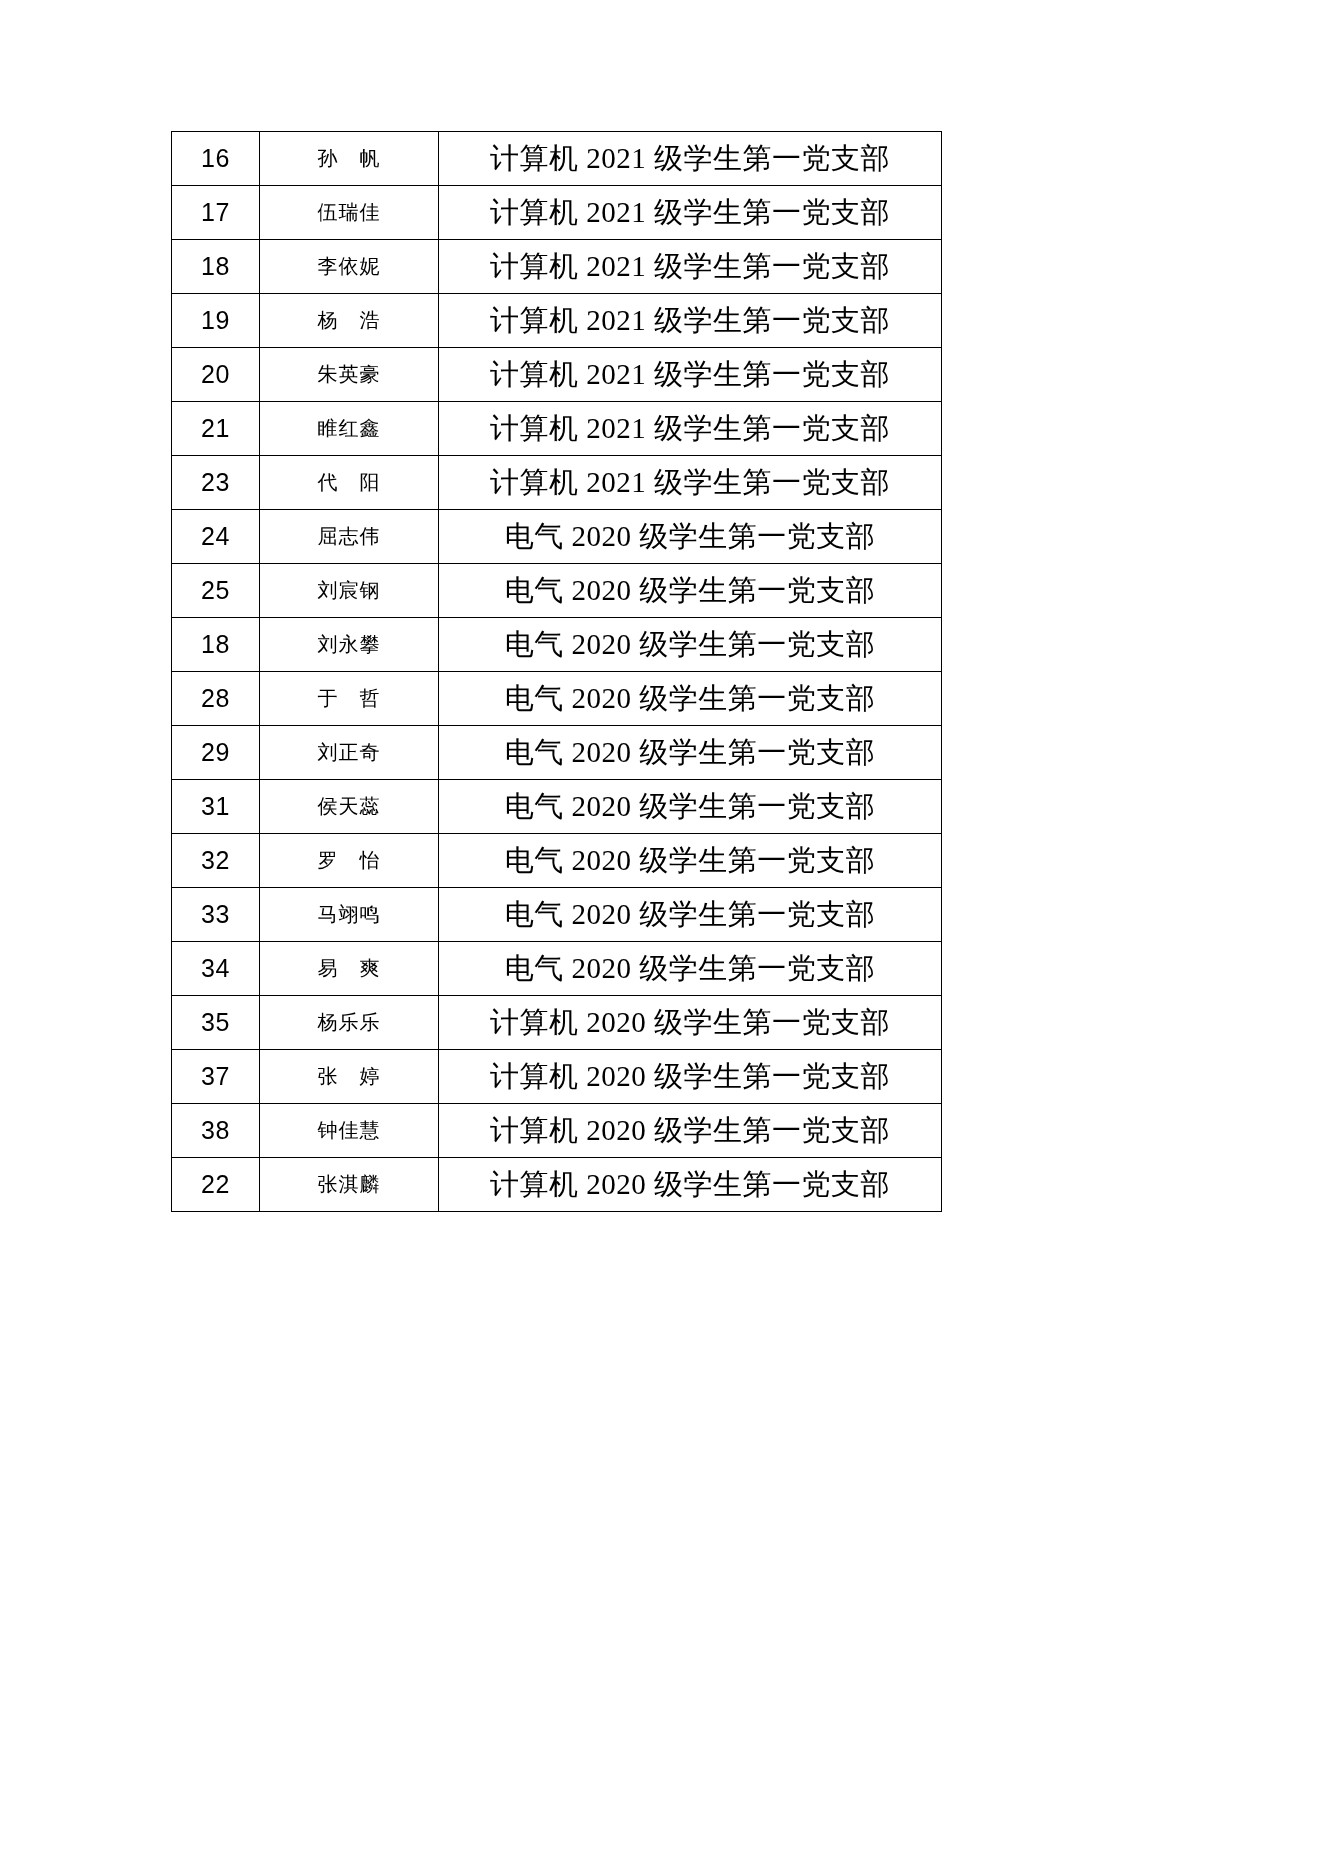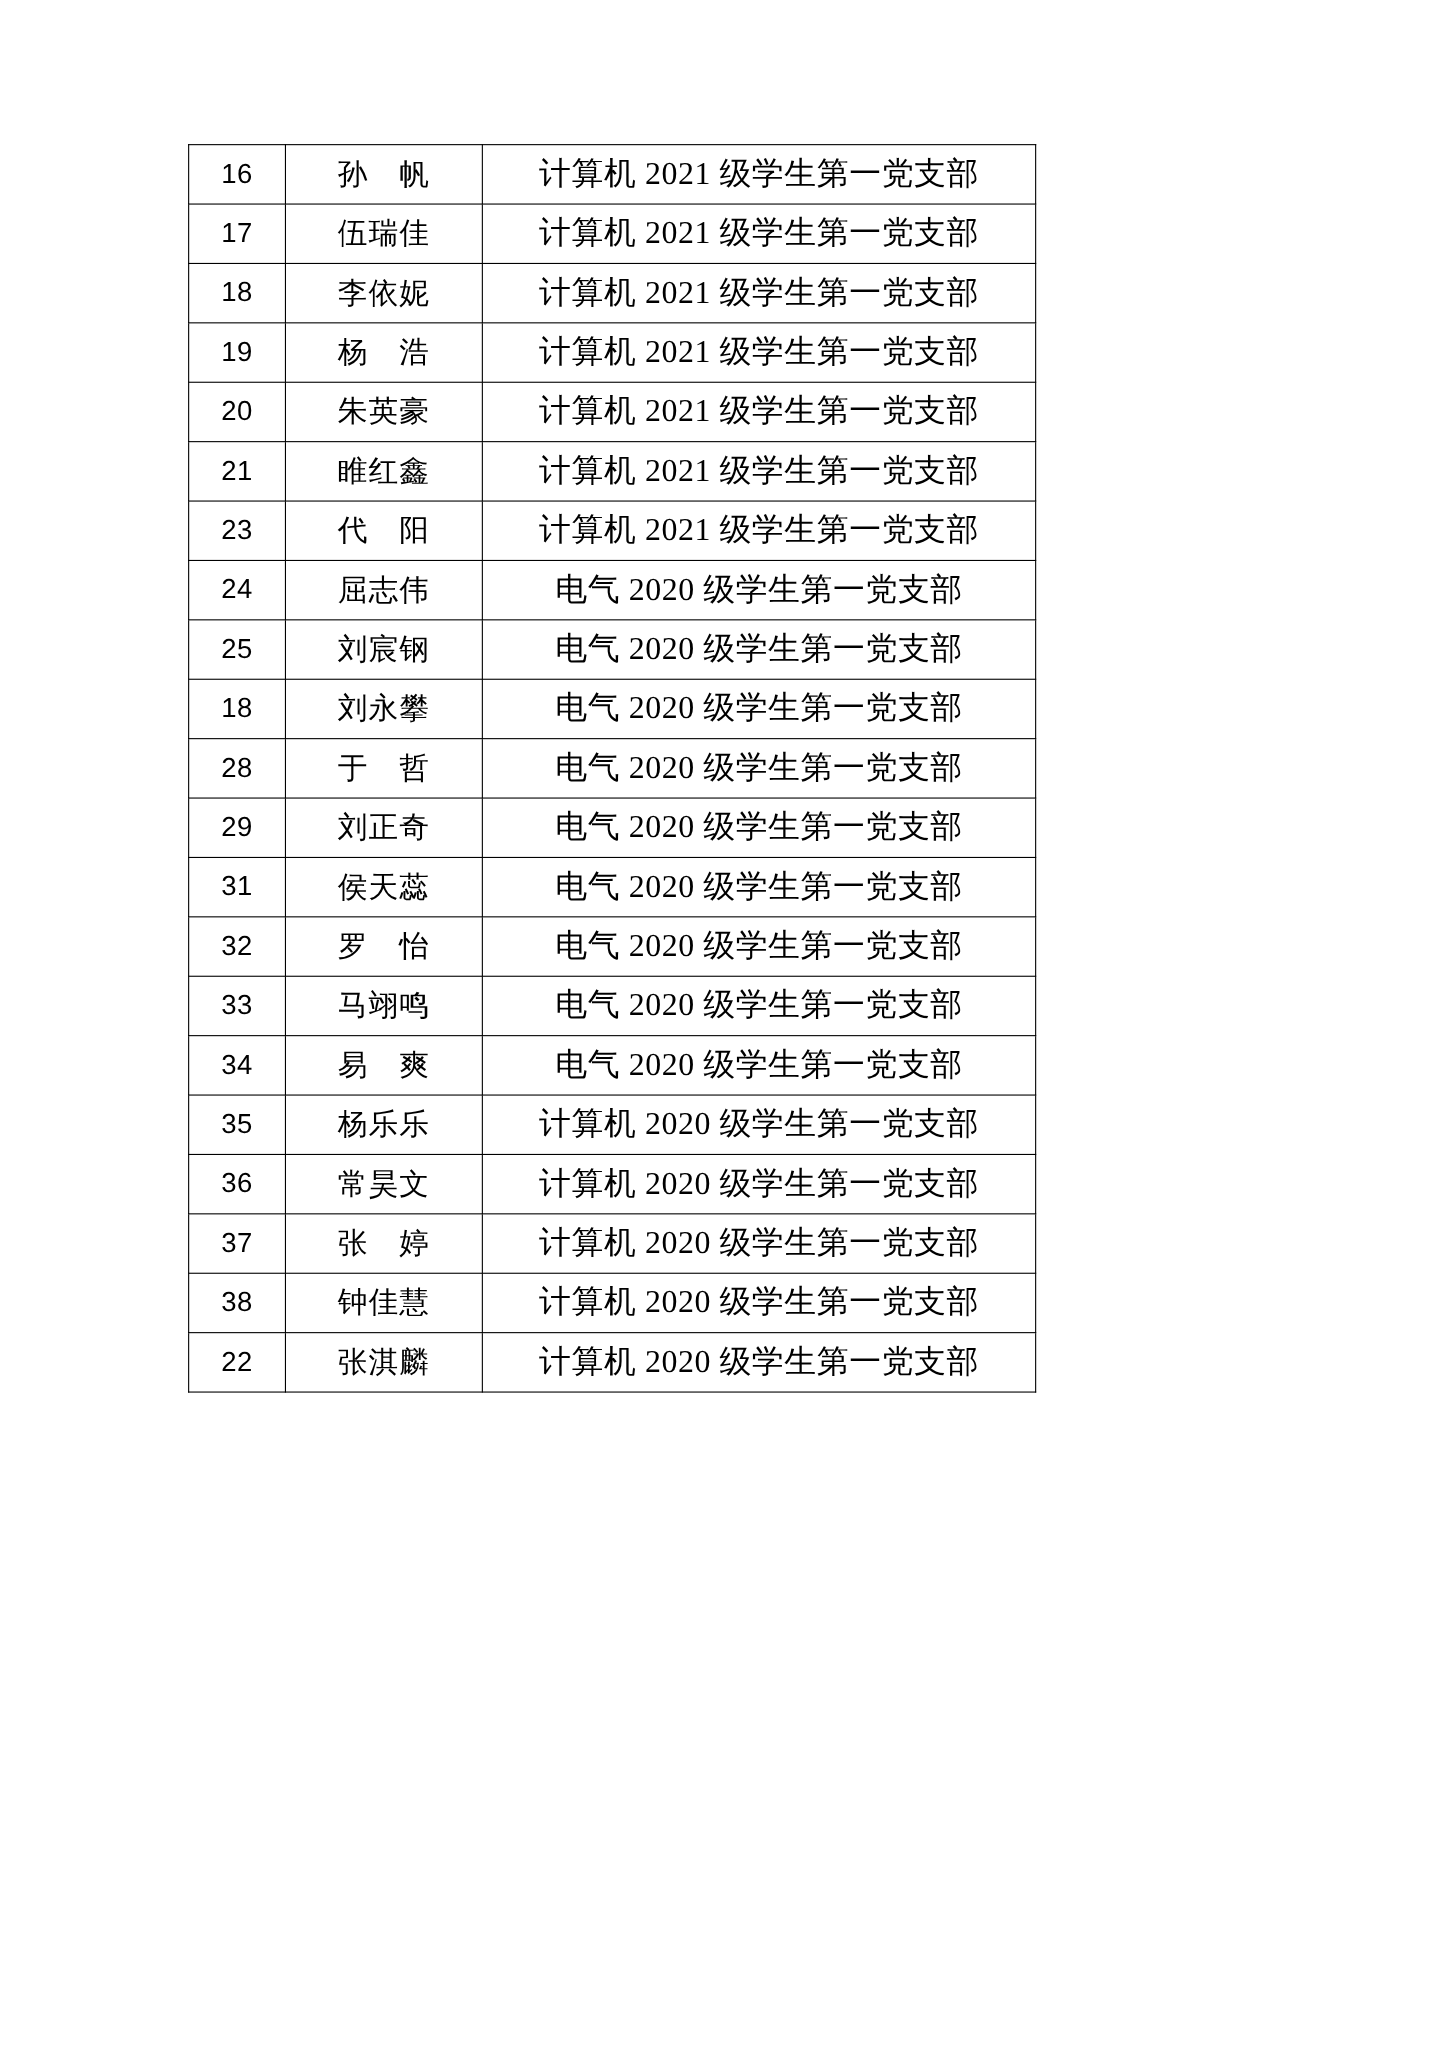--- a/index.html
+++ b/index.html
@@ -49,21 +49,21 @@
     white-space: nowrap;
     overflow: hidden;
   }
   td.idx {
     font-family: "Liberation Sans", "DejaVu Sans", sans-serif;
     font-size: 25px;
     letter-spacing: 0.5px;
   }
   td.name {
     font-family: Liberation Serif, serif;
-    font-size: 27px;
+    font-size: 20px;
     letter-spacing: 1px;
   }
   td.branch {
     font-family: "Liberation Serif", "DejaVu Serif", serif;
     font-size: 29px;
     letter-spacing: 0.5px;
   }
 </style>
 </head>
 <body>
@@ -156,25 +156,20 @@
             <td class="idx">34</td>
             <td class="name">易　爽</td>
             <td class="branch">电气 2020 级学生第一党支部</td>
           </tr>
           <tr>
             <td class="idx">35</td>
             <td class="name">杨乐乐</td>
             <td class="branch">计算机 2020 级学生第一党支部</td>
           </tr>
           <tr>
-            <td class="idx">36</td>
-            <td class="name">常昊文</td>
-            <td class="branch">计算机 2020 级学生第一党支部</td>
-          </tr>
-          <tr>
             <td class="idx">37</td>
             <td class="name">张　婷</td>
             <td class="branch">计算机 2020 级学生第一党支部</td>
           </tr>
           <tr>
             <td class="idx">38</td>
             <td class="name">钟佳慧</td>
             <td class="branch">计算机 2020 级学生第一党支部</td>
           </tr>
           <tr>

